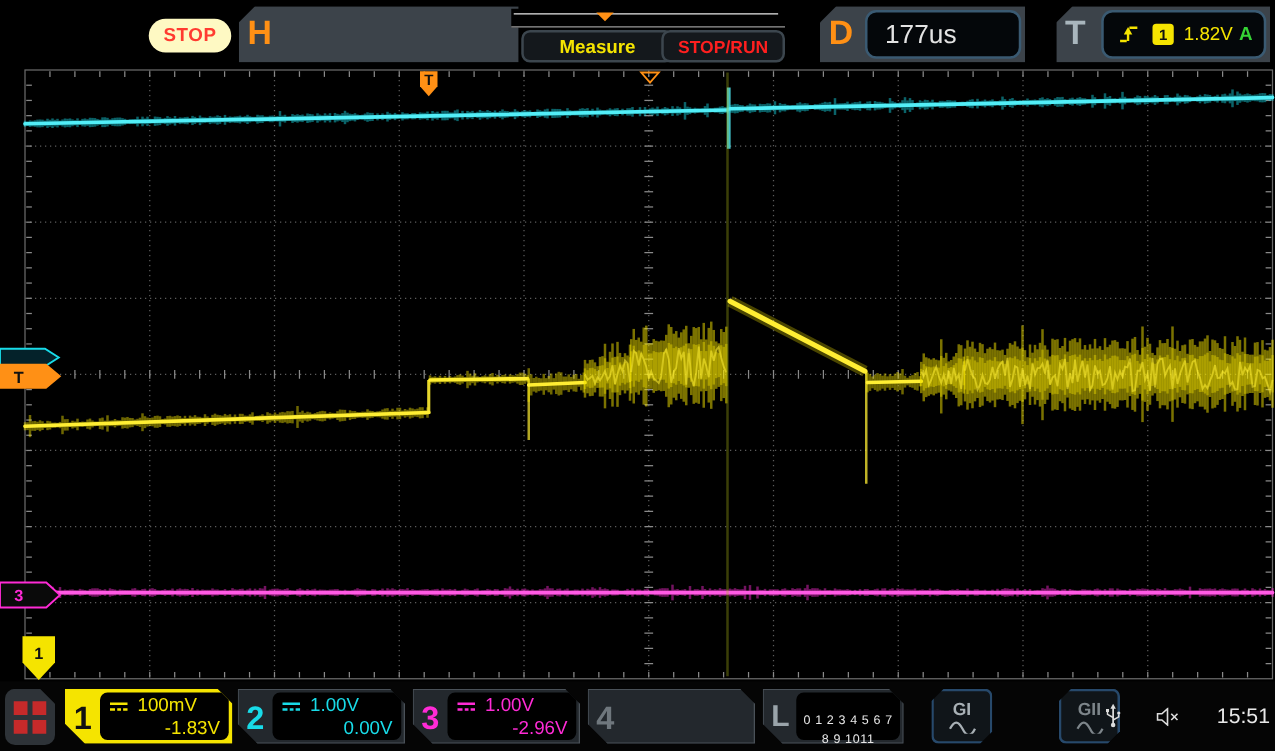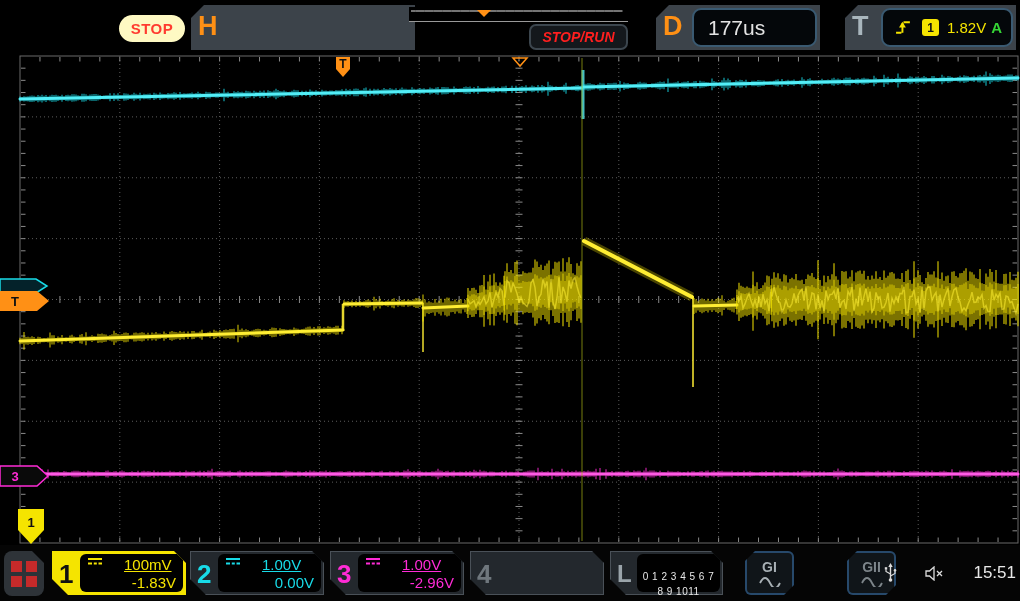--- a/index.html
+++ b/index.html
@@ -24,42 +24,42 @@
   #t-tab{left:845px;width:171px;}
   .timebase{font-size:21px;color:#e3e3e3;margin-left:14px;}
   .rate-block{margin-left:auto;text-align:right;padding-right:8px;font-size:13px;
         color:#97a0a6;line-height:1.15;}
   .overview-strip{position:absolute;left:409px;top:7px;width:219px;height:14px;background:#000;
         border-bottom:1px solid #999;}
   .btn{position:absolute;top:24px;height:26px;background:#14181c;border:2px solid #3c464e;
         border-radius:7px;display:flex;align-items:center;justify-content:center;
         font-weight:bold;box-sizing:border-box;}
   #measure-btn{left:417px;width:122px;color:#f5e400;font-size:15px;}
-  #stoprun-btn{left:529px;width:99px;color:#ff1f1f;font-size:14px;font-style:italic;}
+  #stoprun-btn{left:529px;width:99px;color:#ff1f1f;font-size:14px;}
   .trig-badge{width:17px;height:17px;background:#f5e400;color:#111;border-radius:3px;
         font-size:12px;font-weight:bold;display:flex;align-items:center;justify-content:center;
         margin-left:10px;}
   .trig-level{color:#f5e400;font-size:15px;margin-left:8px;}
   .trig-mode{color:#35d435;font-size:15px;font-weight:bold;margin-left:auto;padding-right:9px;}
 
   
   .bottombar{position:absolute;left:0;top:545px;width:1020px;height:56px;background:#050505;}
   .menu-btn{position:absolute;left:4px;top:6px;width:40px;height:45px;background:#2e3338;
         border-radius:8px;clip-path:polygon(0 0,calc(100% - 12px) 0,100% 12px,100% 100%,0 100%);
         display:flex;align-items:center;justify-content:center;}
   .menu-grid{display:grid;grid-template-columns:11px 11px;grid-gap:4px;}
   .menu-grid span{width:11px;height:11px;background:#c62a2a;}
   .chbox{position:absolute;top:6px;width:134px;height:44px;background:#23282d;
         clip-path:polygon(0 0,calc(100% - 12px) 0,100% 12px,100% 100%,16px 100%,0 calc(100% - 16px));
         box-shadow:inset 0 0 0 1px #4a5158;}
   .chbox.selected{background:#f5e400;box-shadow:none;}
   .chnum{position:absolute;left:7px;top:8px;font-size:26px;font-weight:bold;}
   .chinner{position:absolute;left:28px;top:3px;right:3px;bottom:3px;background:#000;
         border-radius:6px;padding:2px 7px 0 7px;font-size:15px;box-sizing:border-box;}
-  .chline1{display:flex;gap:21px;text-decoration:underline;}
+  .chline1{display:flex;align-items:center;gap:7px;}
   .chline2{text-align:right;margin-top:1px;}
   #ch1{left:52px;} #ch2{left:190px;} #ch3{left:330px;} #ch4{left:470px;}
   #ch1 .chnum{color:#111;} #ch1 .chinner{color:#f5e400;}
   #ch2 .chnum,#ch2 .chinner{color:#18dbe8;}
   #ch3 .chnum,#ch3 .chinner{color:#ff2bd6;}
   #ch4 .chnum{color:#6f777d;} #ch4 .chinner{color:#aeb6bb;}
   .lbox{position:absolute;left:610px;top:6px;width:113px;height:44px;background:#23282d;
         clip-path:polygon(0 0,calc(100% - 12px) 0,100% 12px,100% 100%,16px 100%,0 calc(100% - 16px));
         box-shadow:inset 0 0 0 1px #4a5158;}
   .lnum{position:absolute;left:7px;top:9px;font-size:24px;font-weight:bold;color:#9aa4aa;}
@@ -2066,20 +2066,21 @@
     <div class="tab-letter">H</div>
   </div>
 
   <div class="overview-strip">
     <svg width="219" height="14" viewBox="0 0 219 14">
       <polyline id="zigzag" fill="none" stroke="#e8e8e8" stroke-width="1" points="2,4 6.5,4 11,4 15.5,4 20,4 24.5,4 29,4 33.5,4 38,4 42.5,4 47,4 51.5,4 56,4 60.5,4 65,4 69.5,4 74,4 78.5,4 83,4 87.5,4 92,4 96.5,4 101,4 105.5,4 110,4 114.5,4 119,4 123.5,4 128,4 132.5,4 137,4 141.5,4 146,4 150.5,4 155,4 159.5,4 164,4 168.5,4 173,4 177.5,4 182,4 186.5,4 191,4 195.5,4 200,4 204.5,4 209,4 213.5,4"></polyline>
       <polygon points="68,3 82,3 75,10" fill="#ff9015"></polygon>
     </svg>
   </div>
 
+  <div class="btn" id="measure-btn">Measure</div>
   <div class="btn" id="stoprun-btn">STOP/RUN</div>
 
   <div class="tab" id="d-tab">
     <div class="tab-letter">D</div>
     <div class="tab-inner">
       <span class="timebase">177us</span>
     </div>
   </div>
 
   <div class="tab" id="t-tab">

